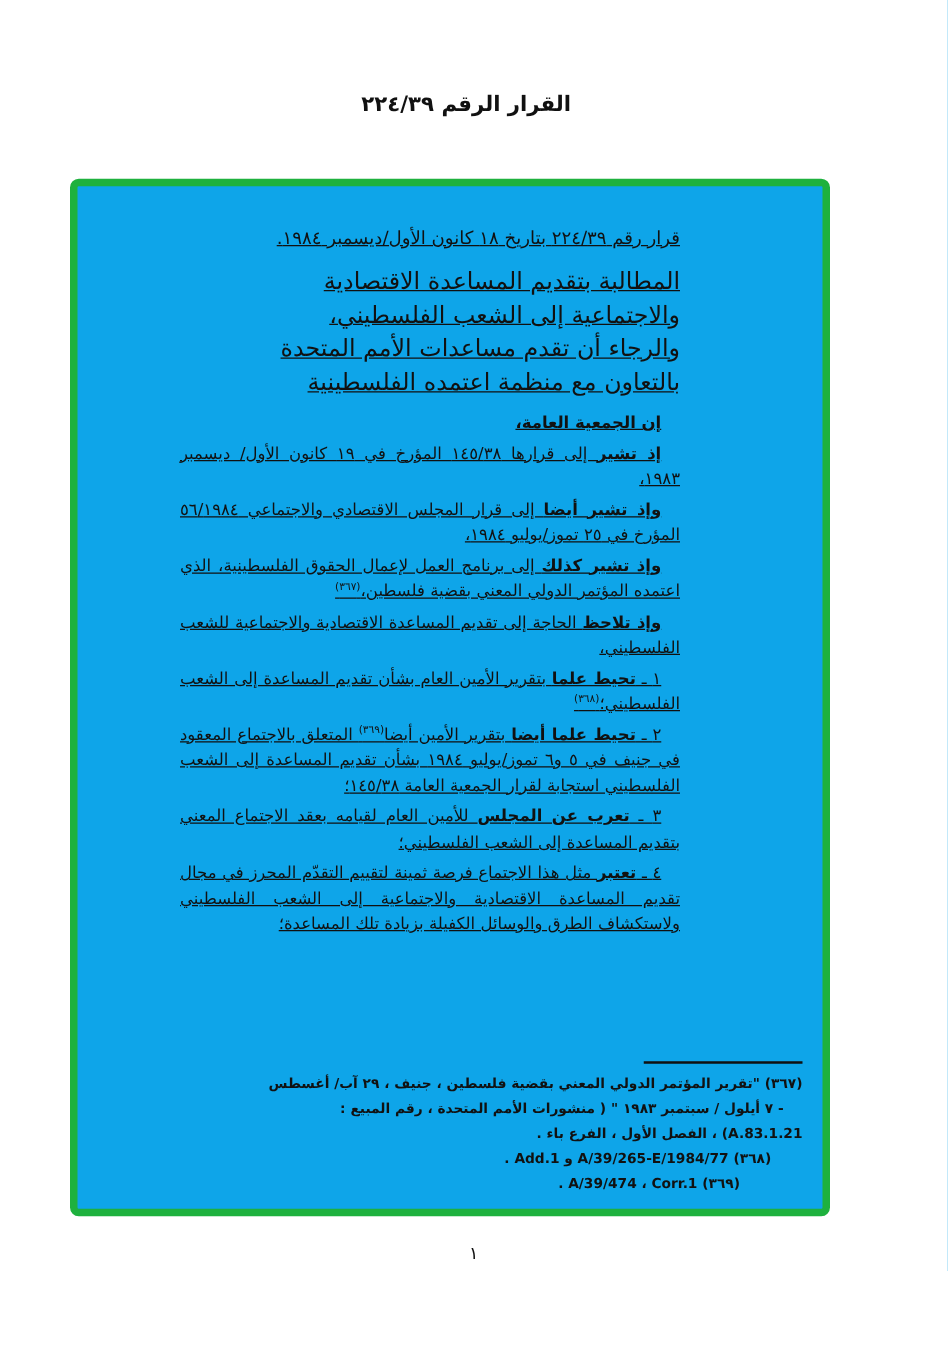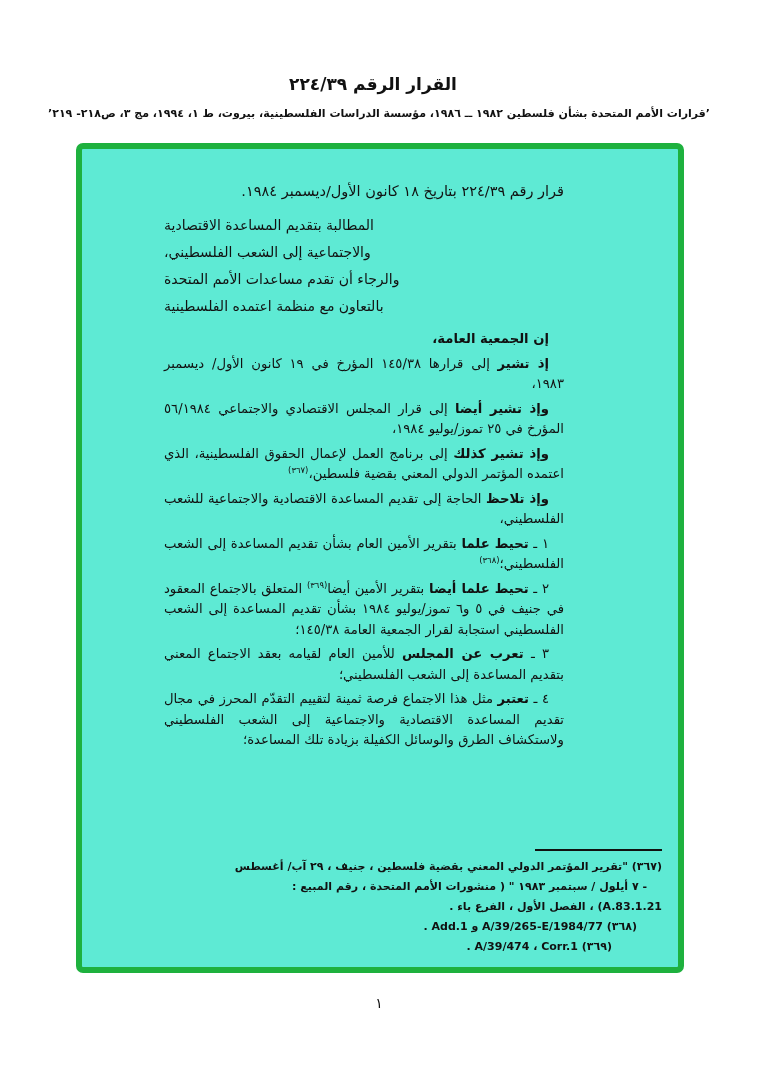--- a/index.html
+++ b/index.html
@@ -13,29 +13,30 @@
   .page{position:relative;width:758px;height:1078px;background:#fff;}
   .doc-title{
     position:absolute;top:74px;left:0;right:12px;
     text-align:center;font-weight:bold;font-size:17px;letter-spacing:0.5px;
   }
   .doc-citation{
     position:absolute;top:107px;left:0;right:0;
     text-align:center;font-weight:bold;font-size:11px;
   }
   .green-box{
-    position:absolute;left:76px;top:143px;
+    position:absolute;left:56px;top:143px;
     width:596px;height:818px;
     border:6px solid #1eb13e;border-radius:7px;
-    background:#5eead4;
+    background:#0ea5e9;
+    text-decoration:underline;
   }
   .main-col{margin:34px 114px 0 82px;}
   .res-heading{font-size:14.5px;margin-bottom:13px;text-align:right;}
   .res-title{margin-bottom:9px;}
-  .res-title-line{text-align:left;font-size:14px;line-height:27px;}
+  .res-title-line{text-align:right;font-size:19px;line-height:27px;}
   .body-text{}
   .para{
     margin:0 0 4px 0;font-size:13.2px;line-height:20.5px;
     text-align:justify;text-indent:15px;
   }
   .para b{font-weight:700;}
   .fnref{font-size:8.5px;vertical-align:super;line-height:0;}
   .footnotes{
     position:absolute;bottom:10px;right:16px;width:348px;
     font-size:11px;font-weight:bold;line-height:20px;text-align:right;
@@ -50,21 +51,20 @@
     position:absolute;top:995px;left:0;right:0;
     text-align:center;font-size:14px;
   }
 </style>
 </head>
 <body>
 
 <div class="page">
 
   <div class="doc-title">القرار الرقم ٣٩‏/‏٢٢٤</div>
-  <div class="doc-citation">’قرارات الأمم المتحدة بشأن فلسطين ١٩٨٢ ــ ١٩٨٦، مؤسسة الدراسات الفلسطينية، بيروت، ط ١، ١٩٩٤، مج ٣، ص٢١٨- ٢١٩’</div>
 
   <div class="green-box">
 
     <div class="main-col">
 
       <div class="res-heading">قرار رقم ٣٩‏/‏٢٢٤ بتاريخ ١٨ كانون الأول/ديسمبر ١٩٨٤.</div>
 
       <div class="res-title">
         <div class="res-title-line">المطالبة بتقديم المساعدة الاقتصادية</div>
         <div class="res-title-line">والاجتماعية إلى الشعب الفلسطيني،</div>

